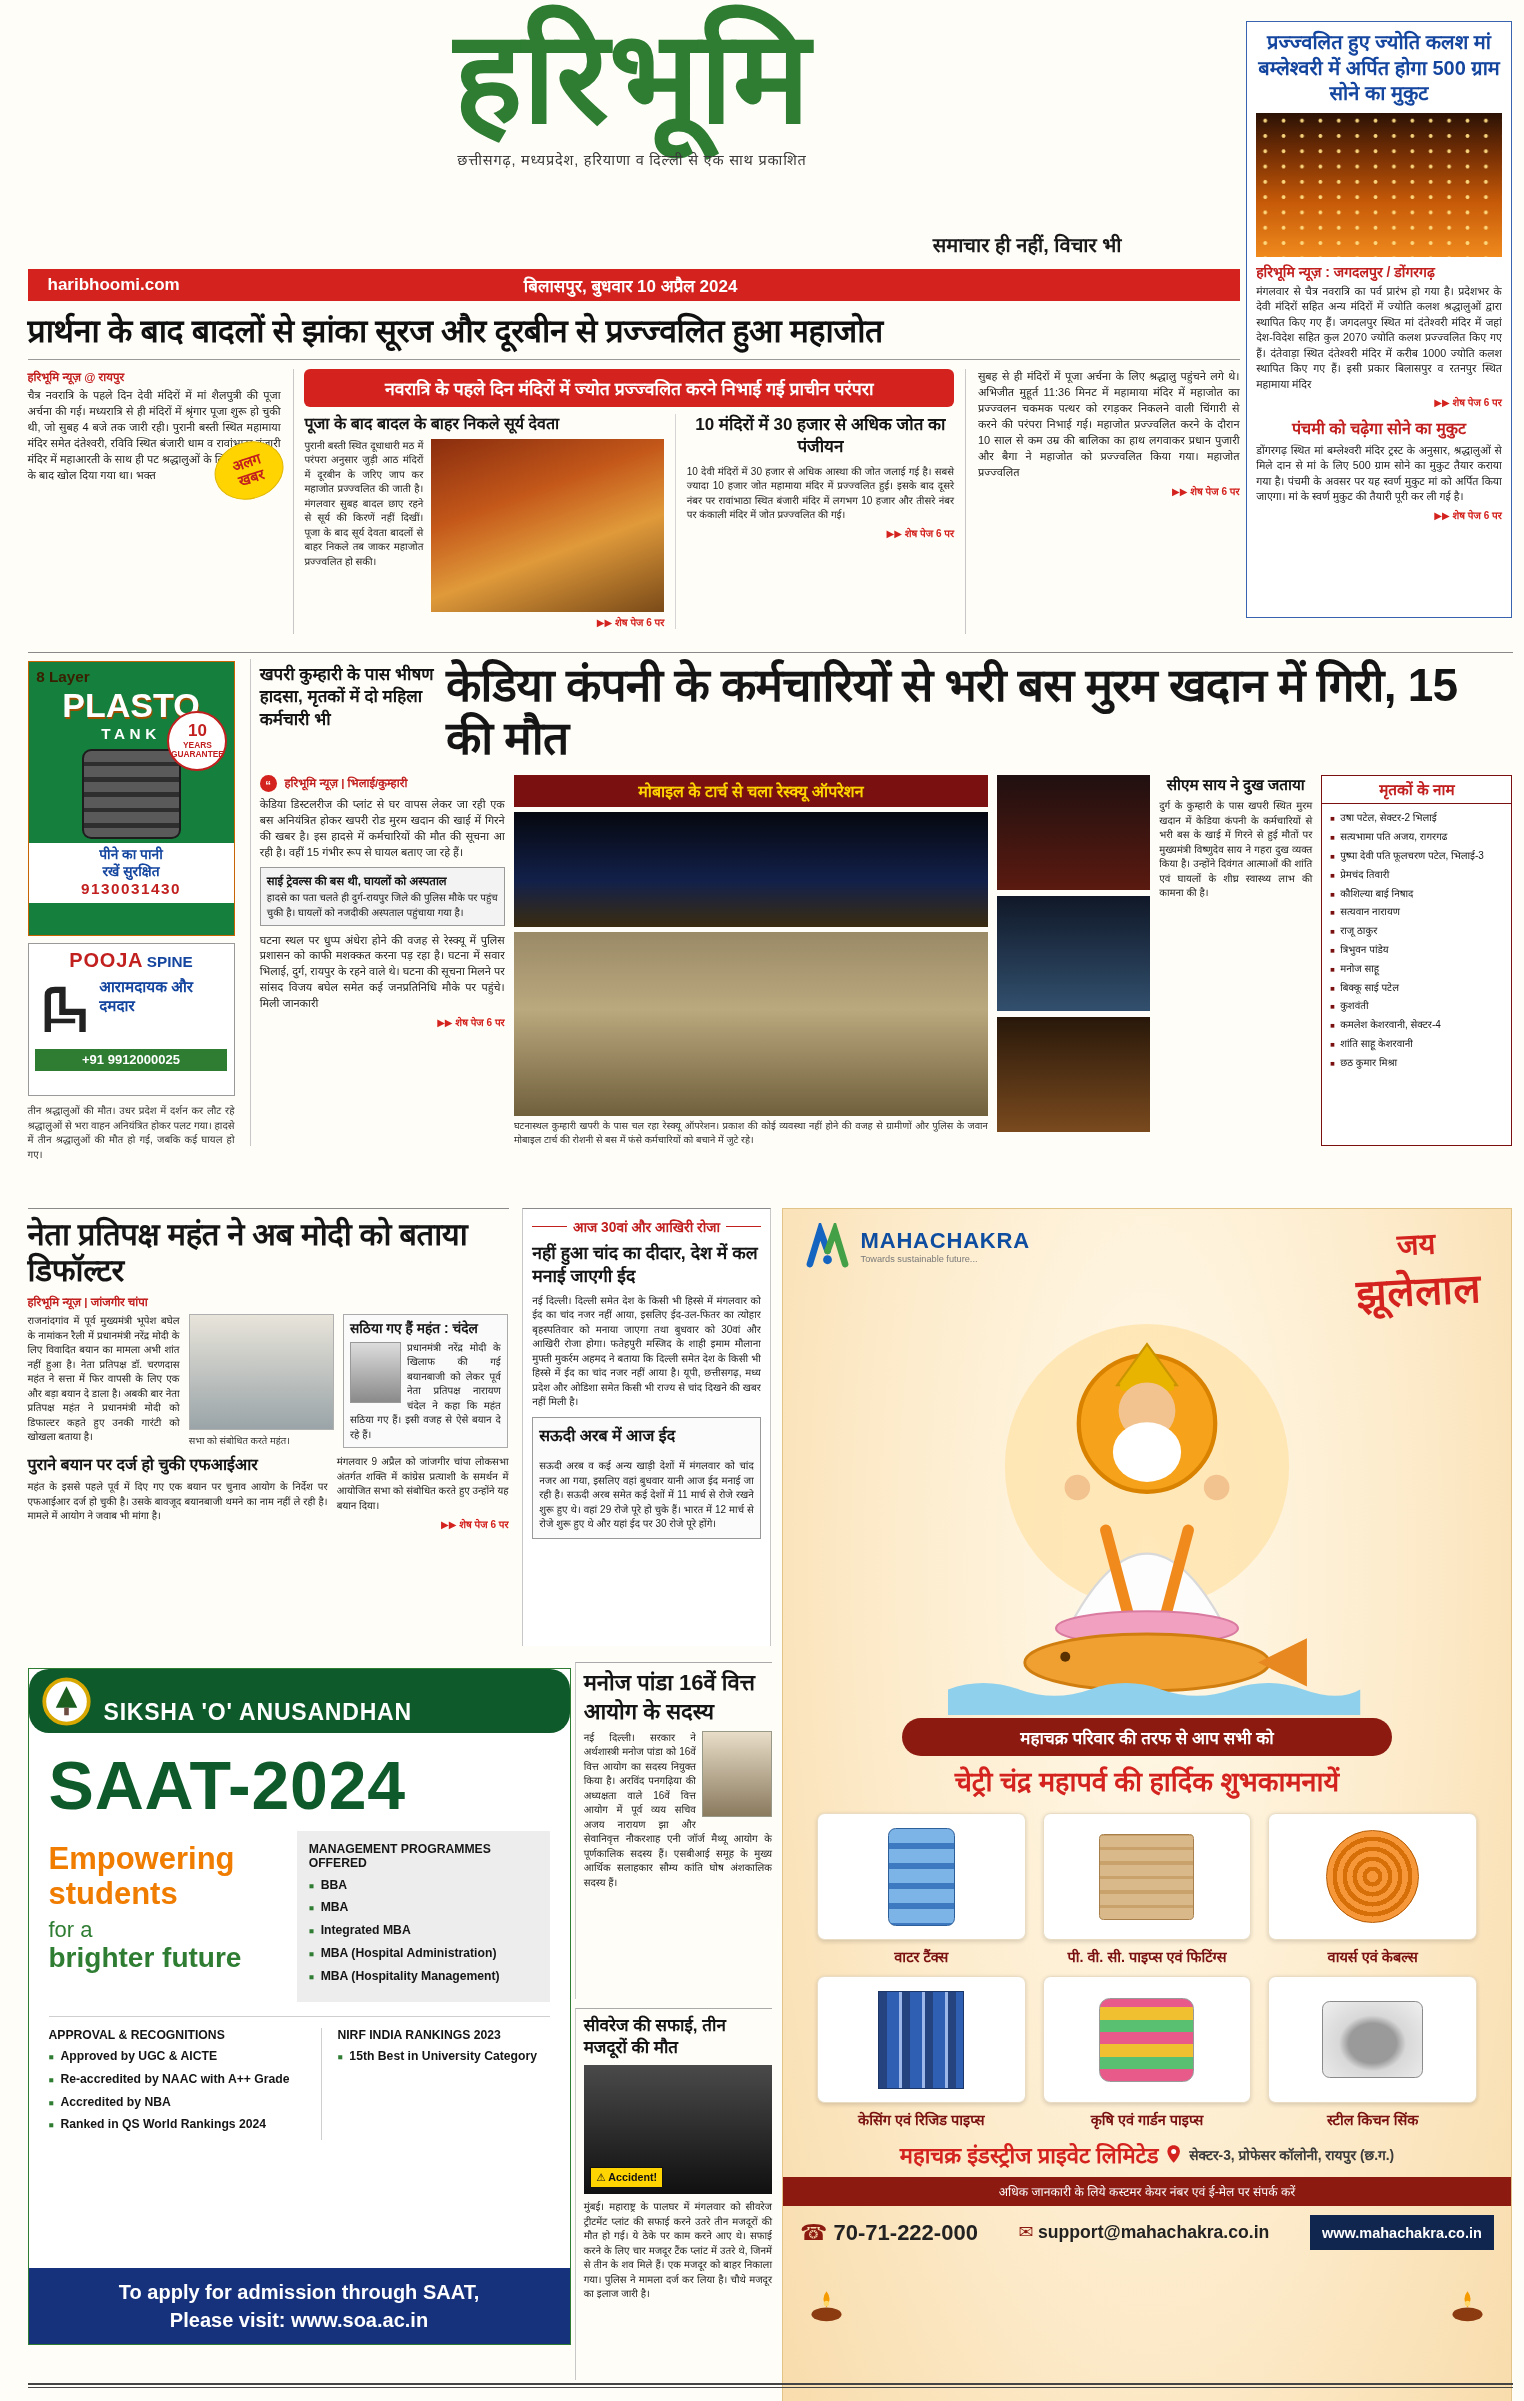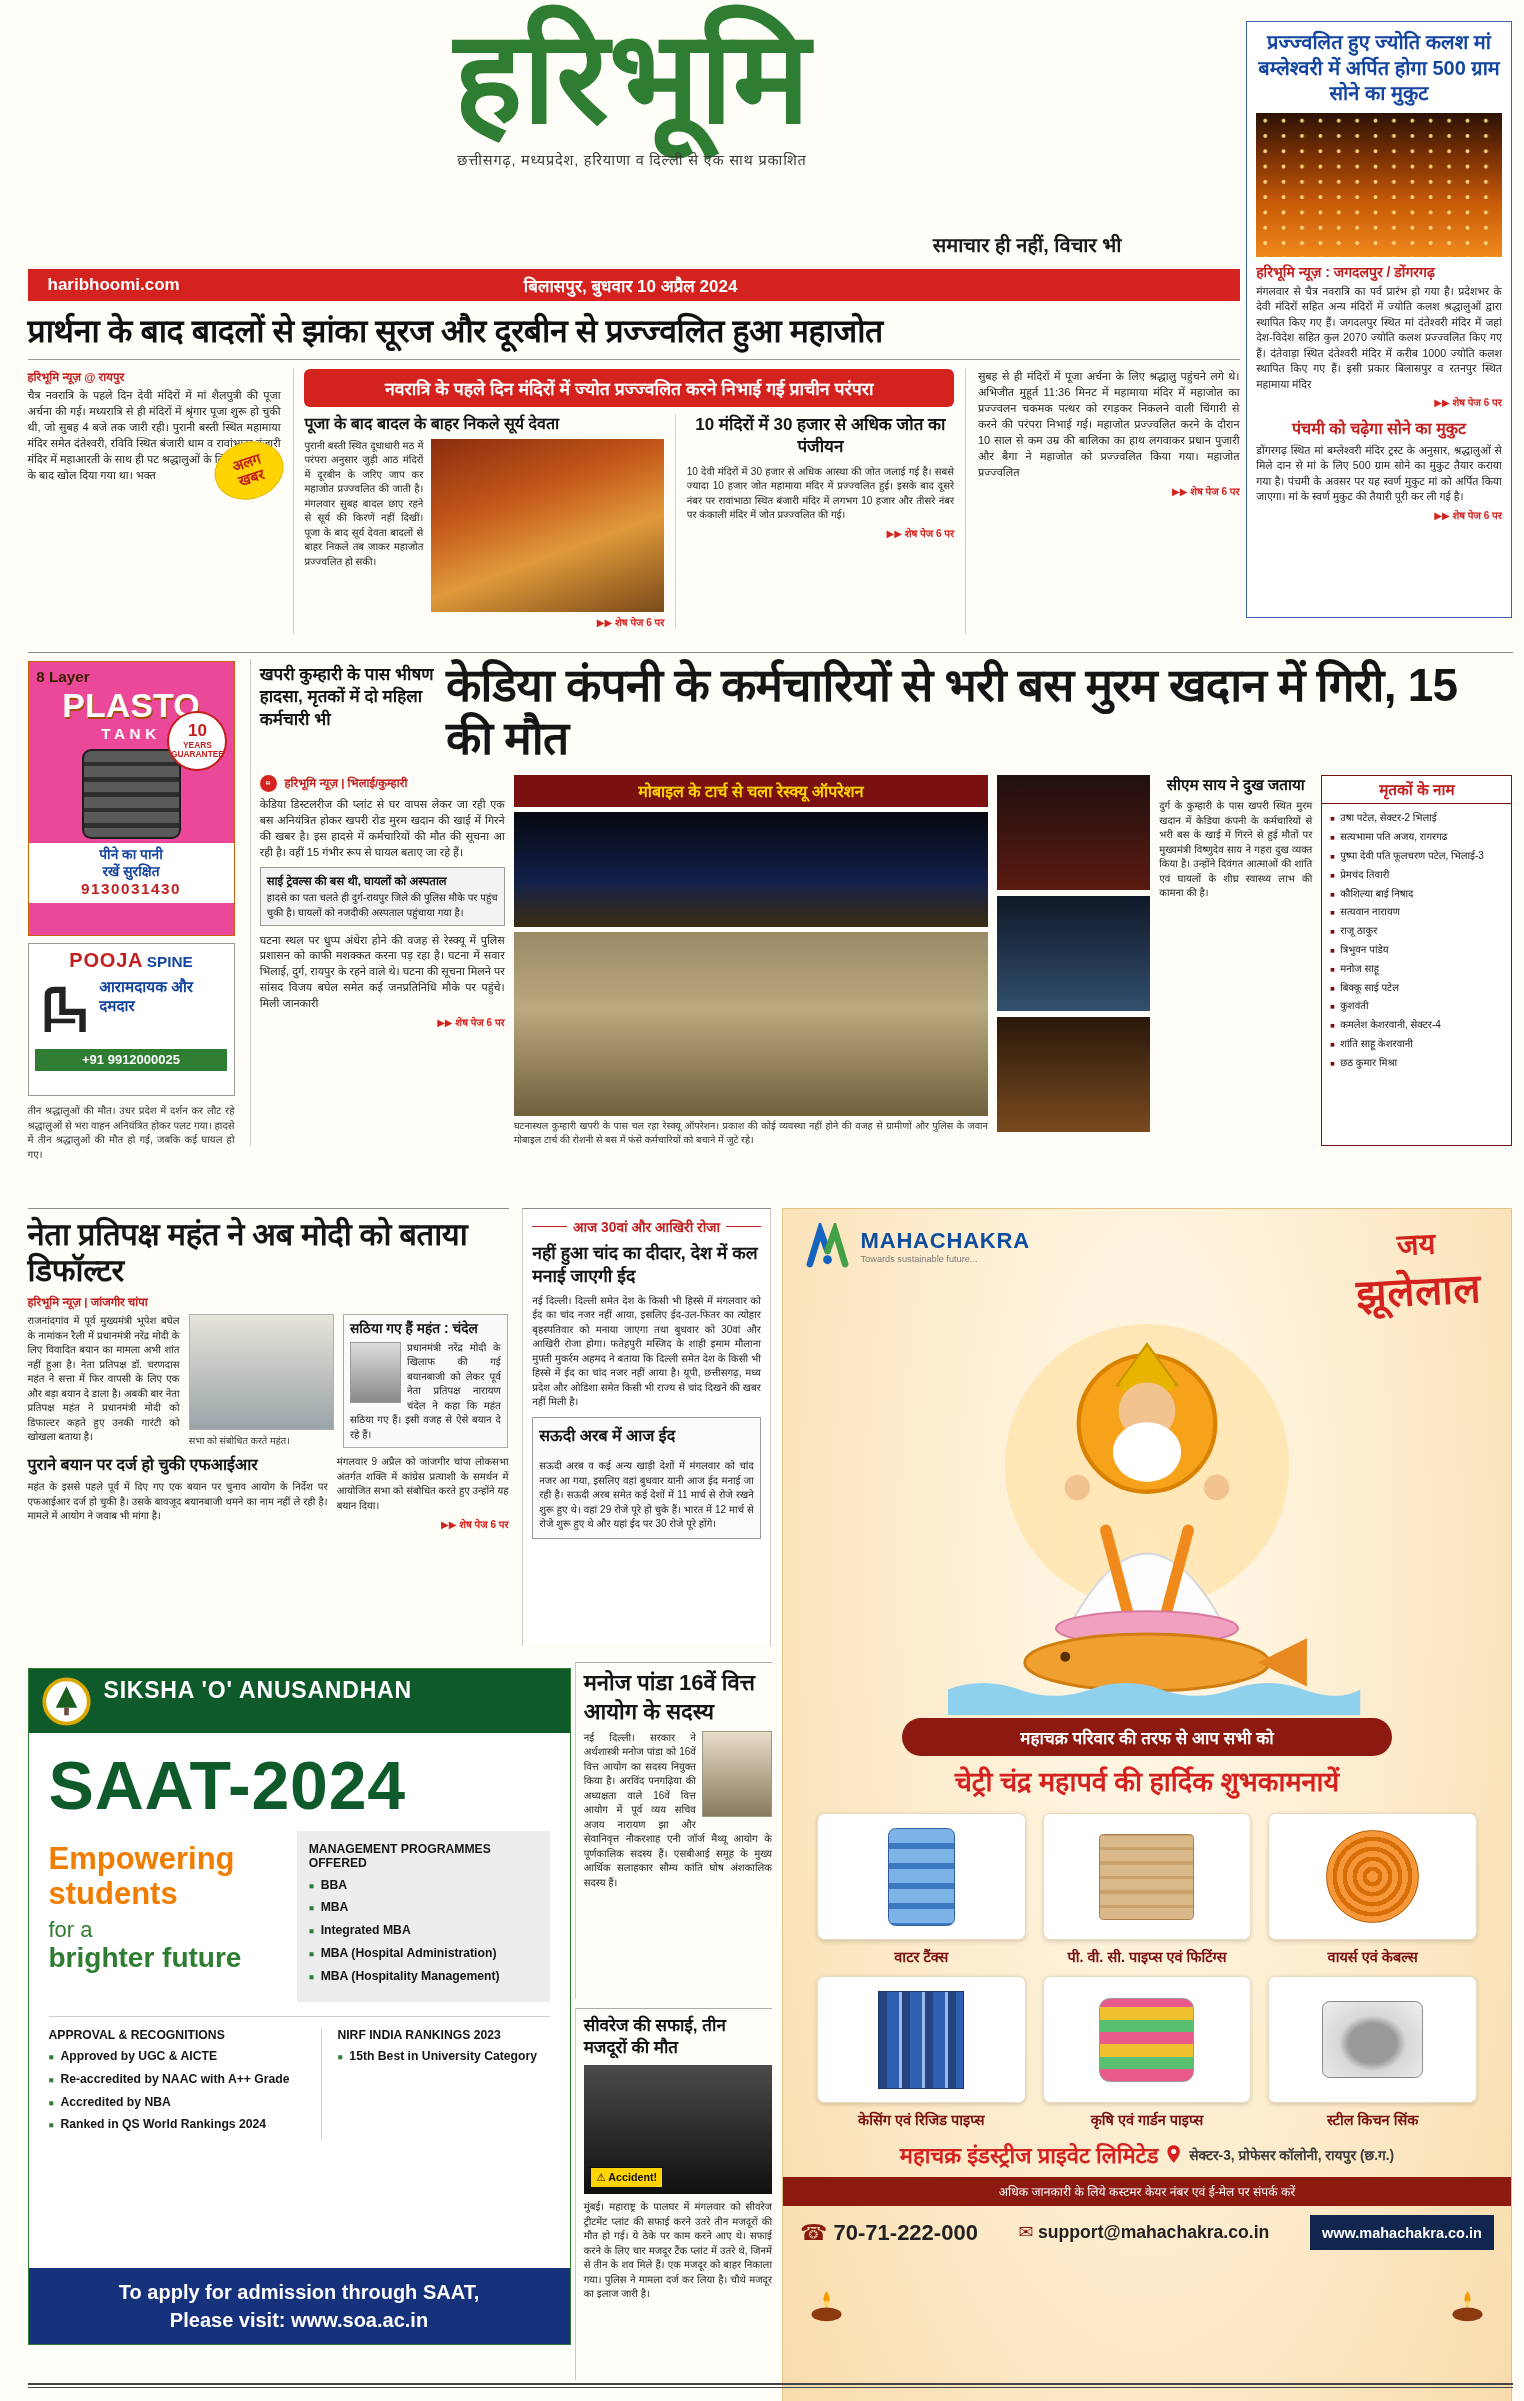--- a/index.html
+++ b/index.html
@@ -60,21 +60,21 @@
   .photo-temple { flex:1; height:173px;
     background:linear-gradient(160deg,#8a2d0e 0%,#c4581a 35%,#e09a3a 62%,#7a4a18 100%); }
   .sub2 { flex:1; border-left:0.8px solid #d5d5d5; padding-left:10.7px; }
   .sub2 h3 { font-size:17px; font-weight:bold; text-align:center; margin-bottom:6.1px; line-height:1.3; }
   .lead-right { flex:1; }
 
   
   .accident { position:absolute; left:27.5px; top:652px; width:1485px; height:546px;
               border-top:1.5px solid #8a8a8a; padding-top:6.1px; }
   .ads-col { position:absolute; left:0; top:7.7px; width:207px; }
-  .plasto { height:275px; background:#ec4899; border:1.5px solid #c96404; position:relative; overflow:hidden; }
+  .plasto { height:275px; background:#15803d; border:1.5px solid #c96404; position:relative; overflow:hidden; }
   .plasto .layers { font-size:15.3px; font-weight:bold; color:#3a2000; padding:6.1px 7.7px 0; }
   .plasto .brand { font-size:34px; font-weight:bold; color:#fff; text-align:center; text-shadow:0.8px 1.5px 0 #a04e00; }
   .plasto .ptype { font-size:15.3px; font-weight:bold; color:#fff; text-align:center; letter-spacing:4.6px; }
   .plasto .tank { width:99px; height:90px; margin:6.1px auto 4.6px; border-radius:9.2px;
     background: repeating-linear-gradient(180deg,#5a5a5a 0 10.7px,#2e2e2e 10.7px 15.3px); border:2.3px solid #1d1d1d; }
   .plasto .badge { position:absolute; right:6.1px; top:49px; width:60px; height:60px; border-radius:50%;
     background:#fff; color:#c21f1f; border:2.3px solid #c21f1f; display:flex; flex-direction:column;
     align-items:center; justify-content:center; font-weight:bold; line-height:1.1; }
   .plasto .badge .n { font-size:17px; } .plasto .badge .s { font-size:8.4px; }
   .plasto .cap { background:#fff; text-align:center; padding:3.8px 3.1px; }
@@ -159,21 +159,21 @@
   .sewer { position:absolute; left:575px; top:2008px; width:197px; height:372px;
            border-top:0.8px solid #aaa; border-left:0.8px solid #c8c8c8; padding:6.1px 0 0 7.7px; }
   .sewer h2 { font-size:17px; font-weight:bold; line-height:1.3; }
   .photo-sewer { height:129px; margin:6.1px 0; position:relative; background:linear-gradient(180deg,#4a4a4a,#101010); }
   .sign { position:absolute; left:6.1px; bottom:6.1px; background:#ffd400; color:#111; font-weight:bold;
           font-size:10.7px; padding:3.1px 5.4px; border:1.5px solid #111; }
 
   
   .saat { position:absolute; left:27.5px; top:1668px; width:543px; height:677px;
           border:1.5px solid #2e7d32; background:#fff; }
-  .saat-head { background:#0f5a2a; color:#fff; display:flex; align-items:flex-start; gap:12.2px; padding:7.7px 13.8px; }
+  .saat-head { background:#0f5a2a; color:#fff; display:flex; align-items:flex-end; gap:12.2px; padding:7.7px 13.8px;border-radius:20px; }
   .saat-logo { width:49px; height:49px; flex:0 0 49px; }
   .saat-head h2 { font-size:23px; font-weight:bold; letter-spacing:0.8px; }
   .saat-title { color:#0f5a2a; font-weight:bold; font-size:68px; padding:12.2px 20px 3.1px; letter-spacing:0.8px; }
   .saat-main { display:flex; padding:4.6px 20px 0; gap:13.8px; }
   .saat-left { flex:1; padding-top:10.7px; }
   .t1 { color:#f07c00; font-weight:bold; font-size:31px; line-height:1.12; }
   .t3 { color:#2e7d32; font-size:22px; margin-top:6.1px; }
   .t4 { color:#2e7d32; font-weight:bold; font-size:28px; line-height:1.1; }
   .saat-right { width:253px; background:#ededed; padding:10.7px 12.2px; }
   .saat-right h4, .sb-left h4, .sb-right h4 { font-size:12.2px; font-weight:bold; margin-bottom:7.7px; }

